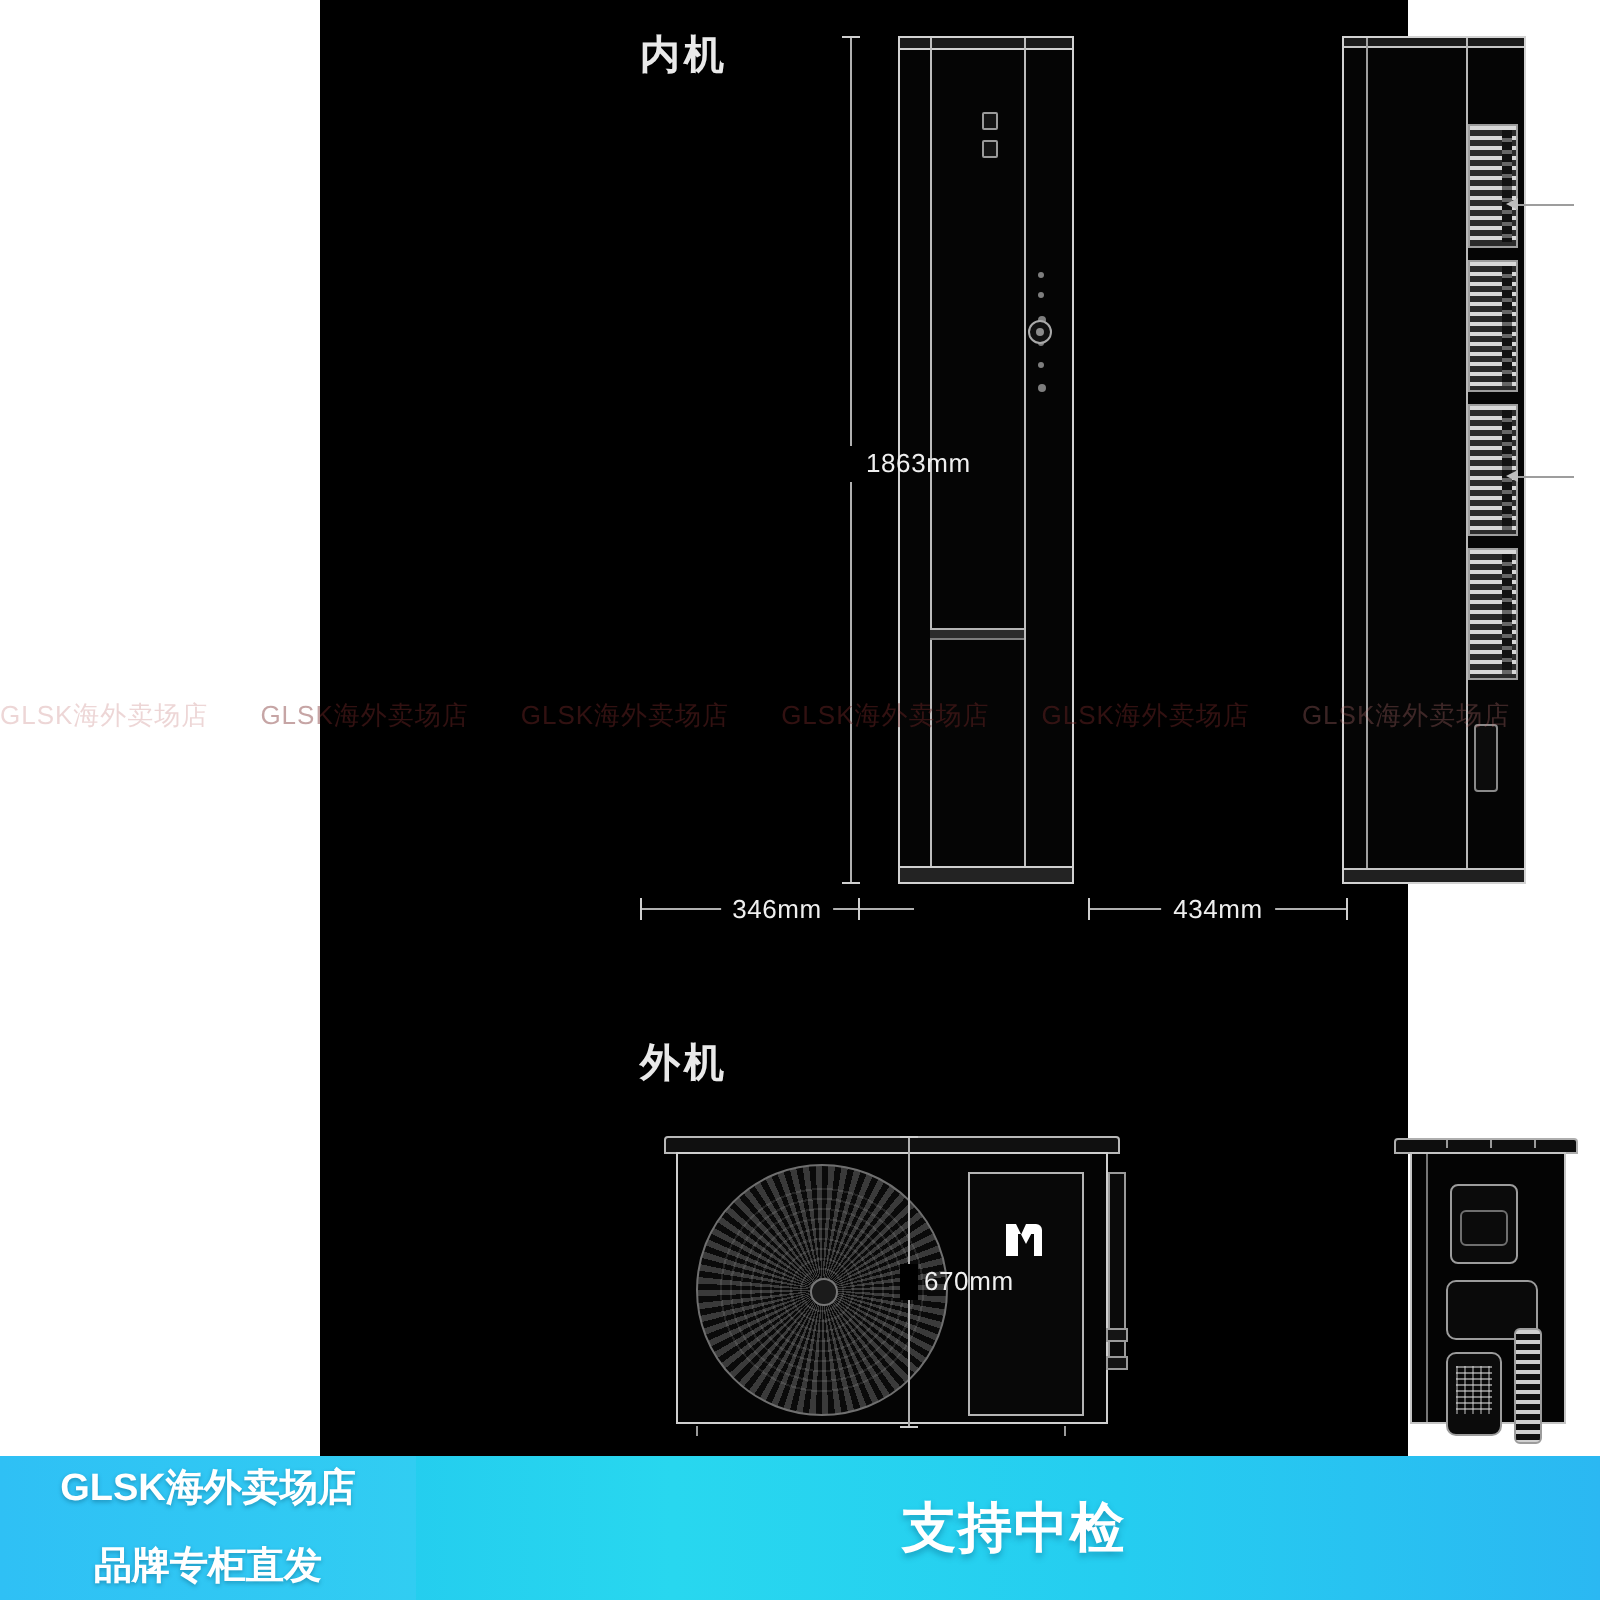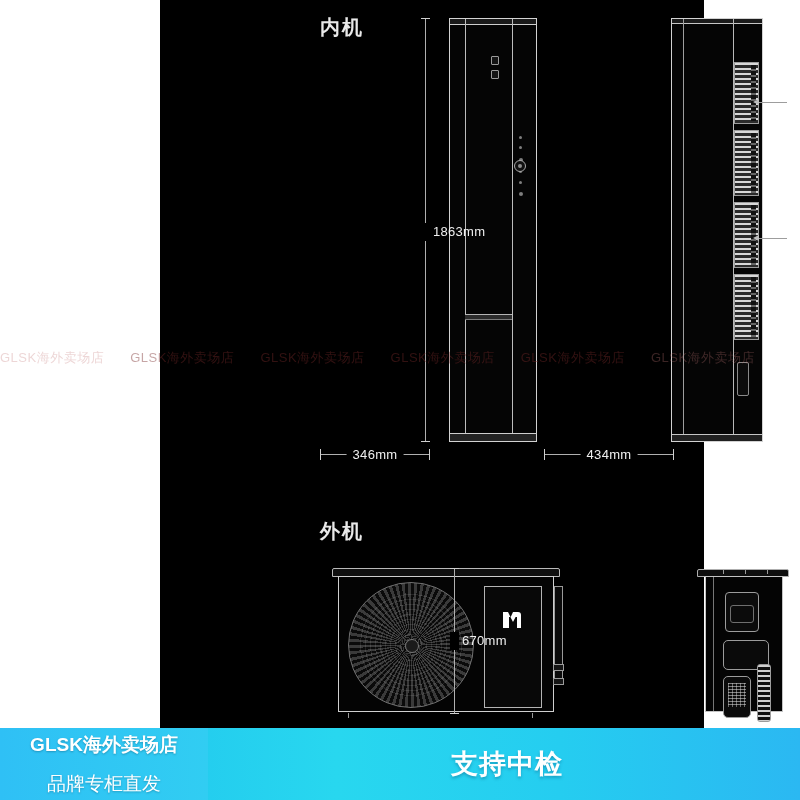--- a/index.html
+++ b/index.html
@@ -233,21 +233,21 @@
   .banner-left{
     flex:0 0 auto;width:208px;height:72px;
     display:flex;flex-direction:column;align-items:center;justify-content:center;
     background:linear-gradient(90deg,#2fc0f5 0%,#31cdf2 100%);
   }
   .banner-left .l1{
     color:#ffffff;font-size:19px;font-weight:bold;letter-spacing:0px;
     text-shadow:0 1px 2px rgba(0,60,90,.35);line-height:1.22;
   }
   .banner-left .l2{
-    color:#ffffff;font-size:19px;font-weight:normal;
+    color:#ffffff;font-size:19px;font-weight:bold;
     text-shadow:0 1px 2px rgba(0,60,90,.35);line-height:1.22;margin-top:16px;
   }
   .banner-mid{
     flex:1 1 auto;display:flex;align-items:center;justify-content:center;gap:22px;
     padding-left:6px;
   }
   .banner-mid span{
     color:#ffffff;font-size:27px;font-weight:bold;letter-spacing:1px;
     text-shadow:0 2px 3px rgba(0,70,105,.35);
   }
@@ -313,21 +313,21 @@
     </div>
 
     <div class="dim-v" style="left:261px;top:18px;height:424px;">
       <div class="shaft" style="height:424px"></div>
       <div class="cap" style="top:0"></div>
       <div class="cap" style="top:423px"></div>
       <div class="mask" style="top:205px;height:18px"></div>
       <div class="txt" style="top:206px">1863mm</div>
     </div>
 
-    <div class="dim-h" style="left:160px;top:448px;width:110px;">
+    <div class="dim-h" style="left:160px;top:448px;width:110px;padding-left:27px;">
       <div class="shaft"></div>
       <div class="cap" style="left:0"></div>
       <div class="cap" style="left:109px"></div>
       <div class="txt">346mm</div>
     </div>
 
     <div class="dim-h" style="left:384px;top:448px;width:130px;">
       <div class="shaft"></div>
       <div class="cap" style="left:0"></div>
       <div class="cap" style="left:129px"></div>

